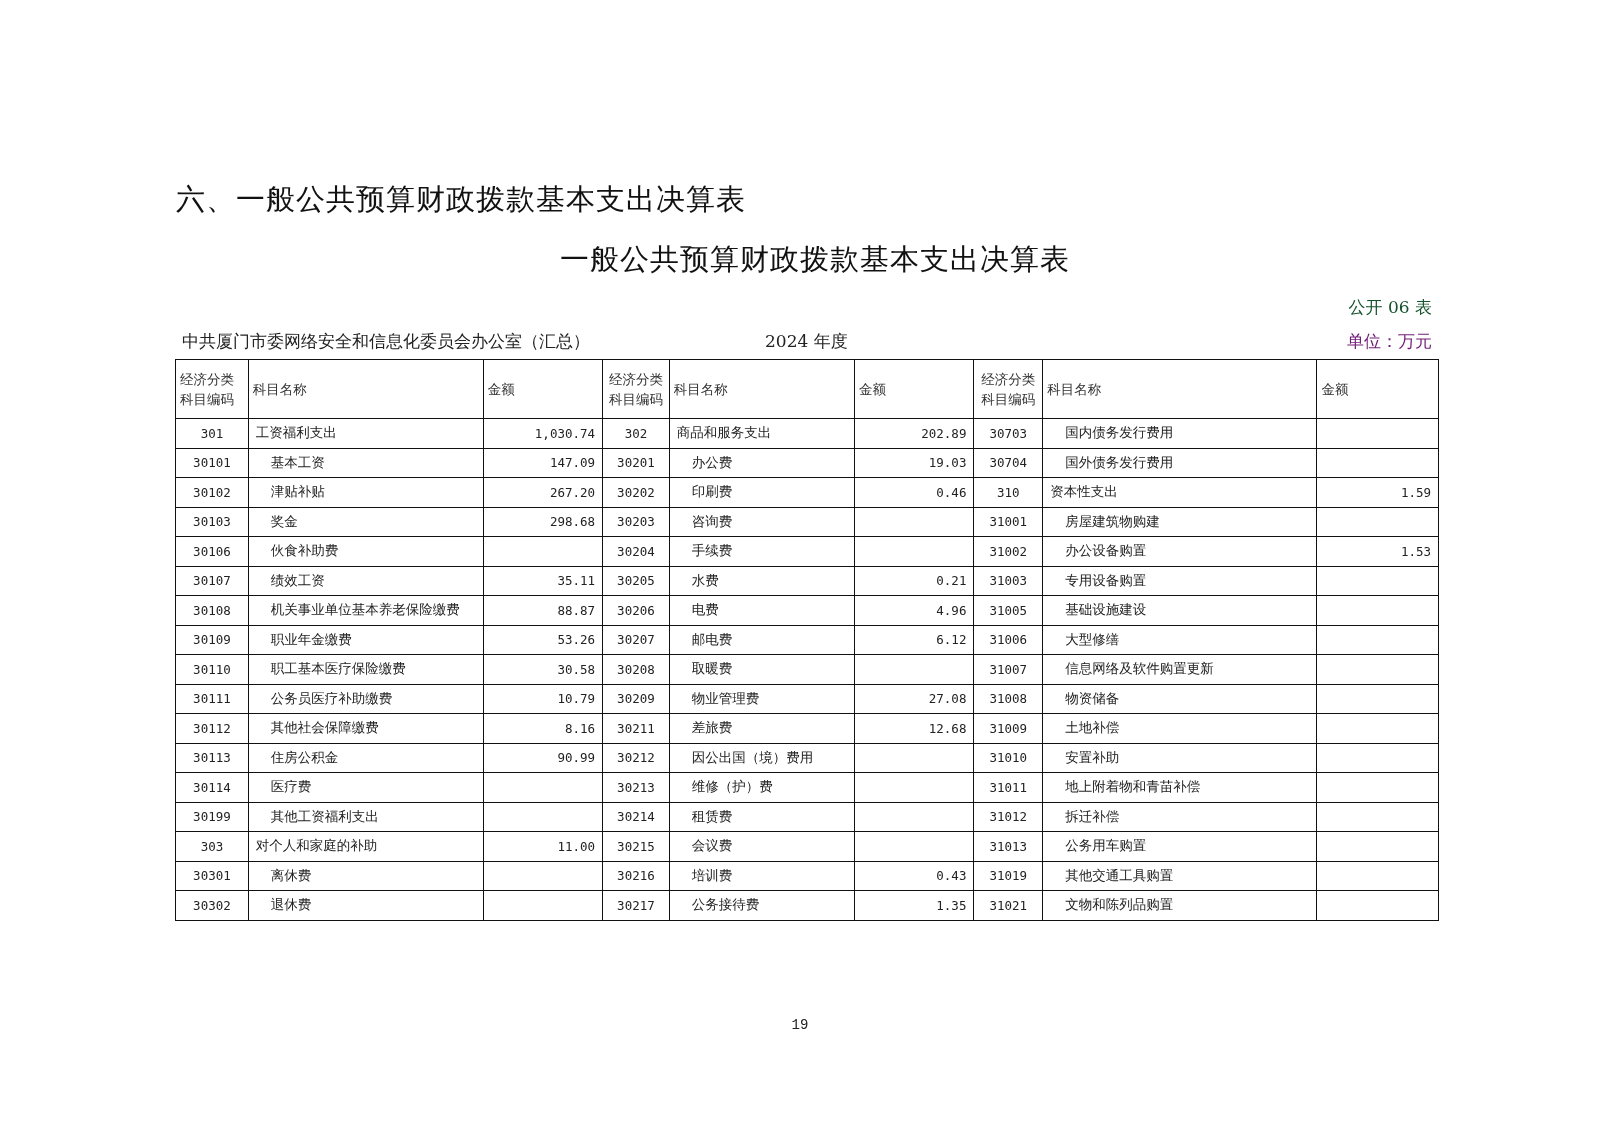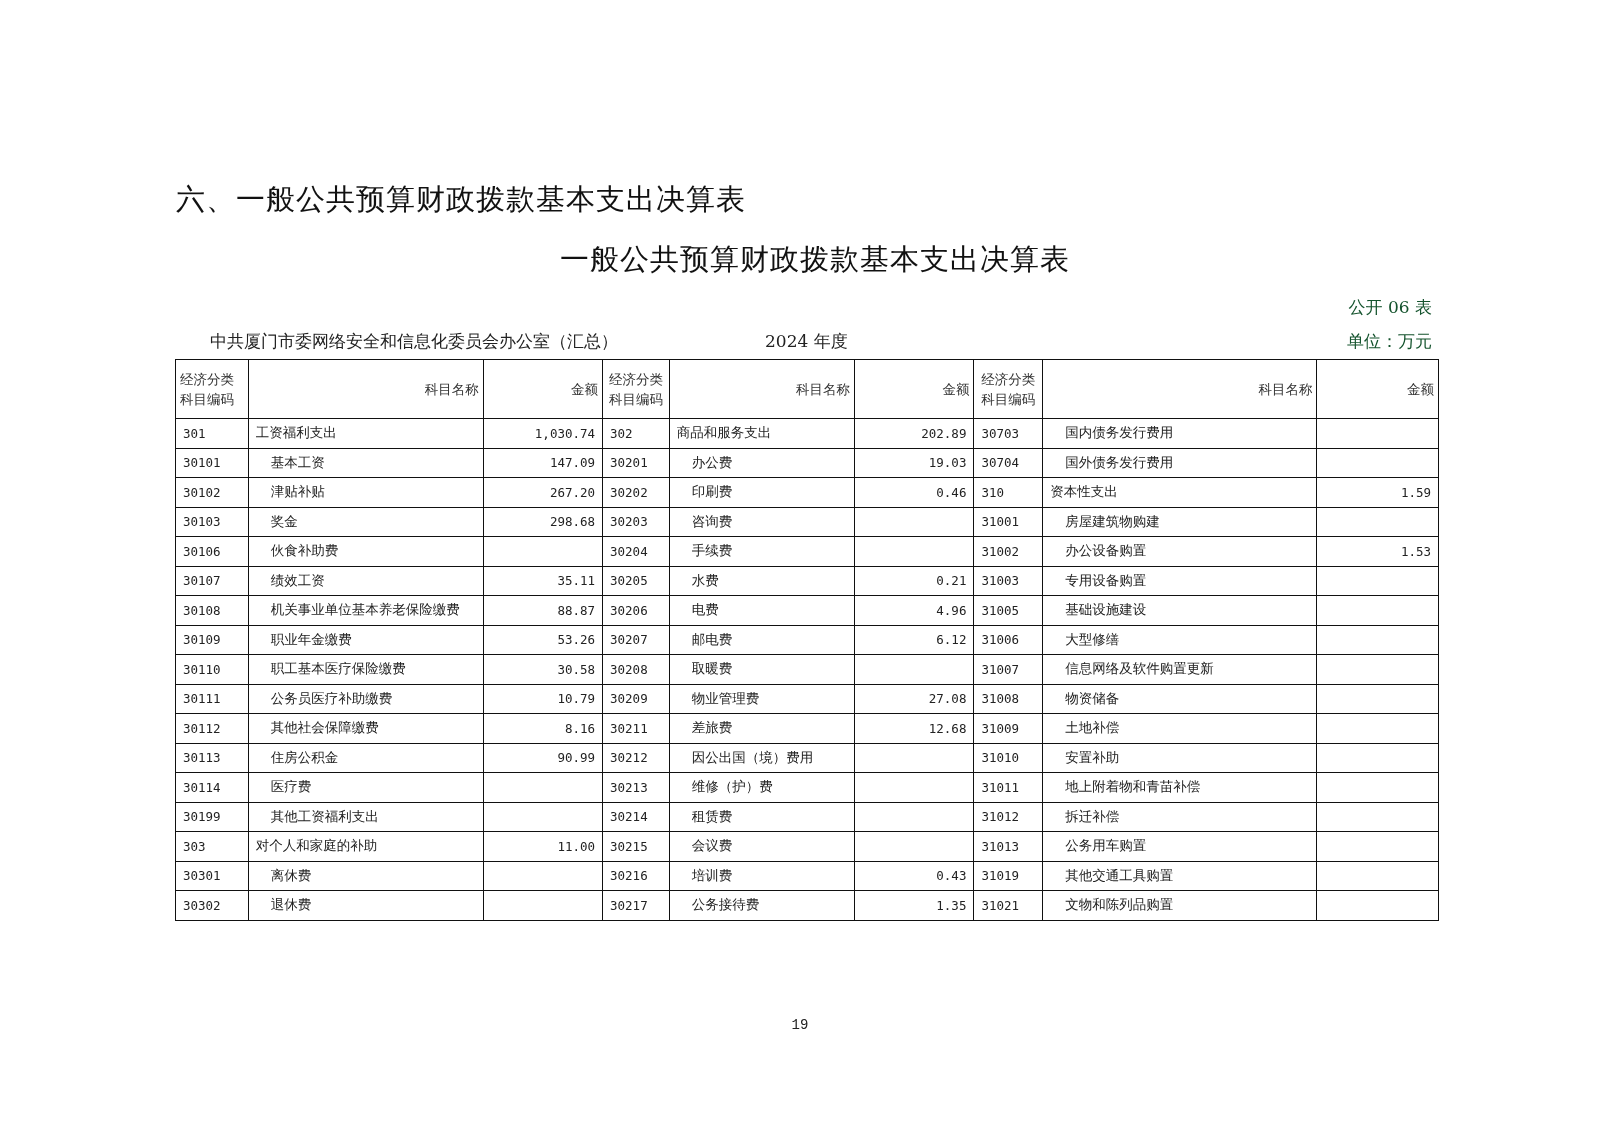--- a/index.html
+++ b/index.html
@@ -3,33 +3,33 @@
   <meta charset="utf-8">
   <style>
     html, body { margin: 0; padding: 0; background: #ffffff; }
     body { width: 1600px; height: 1131px; position: relative; overflow: hidden;
            font-family: "DejaVu Serif", "Liberation Serif", serif; color: #222; }
     .section-title { position: absolute; left: 176px; top: 180px; font-size: 29px;
            font-family: "DejaVu Sans", "Liberation Sans", sans-serif; letter-spacing: 1px; color: #111; }
     .table-title { position: absolute; left: 550px; top: 240px; font-size: 29px;
            font-family: "DejaVu Sans", "Liberation Sans", sans-serif; letter-spacing: 1px; color: #111; margin-left: 10px; }
     .form-no { position: absolute; right: 168px; top: 296px; font-size: 17px; color: #14532d; }
-    .org { position: absolute; left: 182px; top: 330px; font-size: 17px; color: #222; margin-left: 28px; }
+    .org { position: absolute; left: 182px; top: 330px; font-size: 17px; color: #222; }
     .year { position: absolute; left: 765px; top: 330px; font-size: 17px; color: #222; }
-    .unit { position: absolute; right: 168px; top: 330px; font-size: 17px; color: #14532d; }
+    .unit { position: absolute; right: 168px; top: 330px; font-size: 17px; color: #701a75; }
     table.budget { position: absolute; left: 175px; top: 359px; width: 1264px;
            border-collapse: collapse; font-size: 13.5px; table-layout: fixed; }
     table.budget td, table.budget th { border: 1.6px solid #111; padding: 0 7px; height: 28.5px;
            white-space: nowrap; overflow: hidden; }
-    table.budget th { font-weight: normal; height: 58px; text-align: right; line-height: 20px;
+    table.budget th { font-weight: normal; height: 58px; text-align: left; line-height: 20px;
            padding: 0 4px; color: #333; }
     table.budget th.code { text-align: left; white-space: normal; }
     table.budget th.code-c { text-align: center; white-space: normal; }
     td.amt { text-align: right; font-family: "DejaVu Sans Mono", "Liberation Mono", monospace; font-size: 12.5px; }
-    td.code { font-family: "DejaVu Sans Mono", "Liberation Mono", monospace; font-size: 12.5px; }
+    td.code { font-family: "DejaVu Sans Mono", "Liberation Mono", monospace; font-size: 12.5px; text-align: center; }
     td.name.sub { padding-left: 22px; }
     .page-num { position: absolute; left: 0; width: 1600px; top: 1017px; text-align: center;
            font-family: Liberation Mono, monospace; font-size: 14px; color: #222; }
   </style>
 </head>
 <body>
 
 <div class="section-title">六、一般公共预算财政拨款基本支出决算表</div>
 <div class="table-title">一般公共预算财政拨款基本支出决算表</div>
 <div class="form-no">公开 06 表</div>

